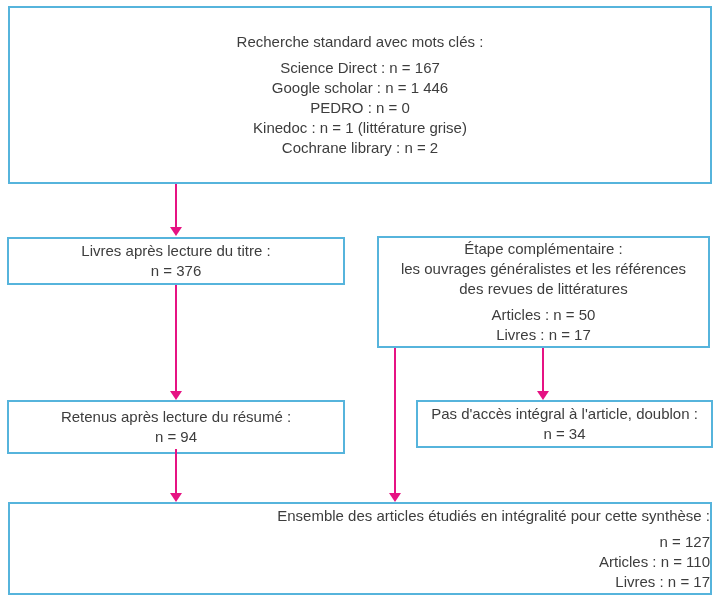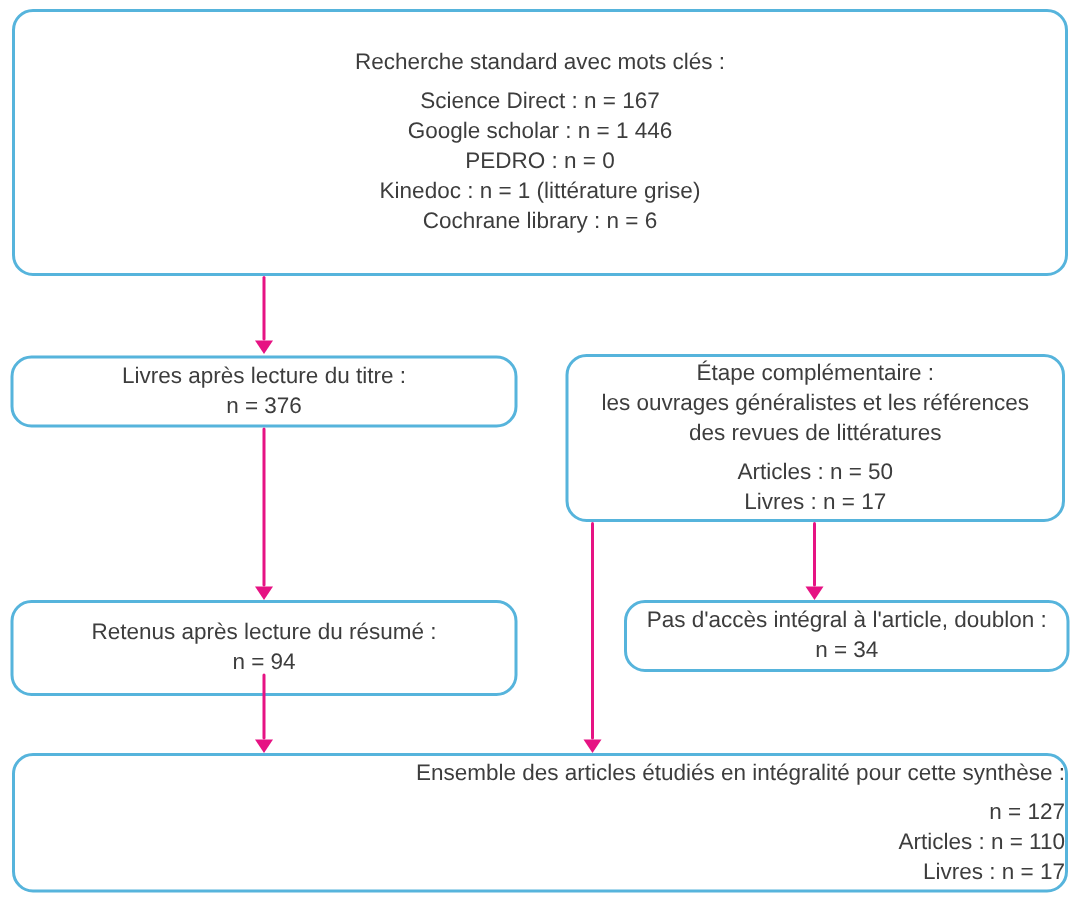--- a/index.html
+++ b/index.html
@@ -1,21 +1,21 @@
 <!DOCTYPE html>
 <html style="--box-border: #56b4dc; --arrow: #e61383; --text: #3d3d3d; --background: #ffffff;"><head>
 <meta charset="utf-8">
 <style>
   :root {
     --box-border: #56b4dc;
     --arrow: #e61383;
     --text: #3d3d3d;
     --background: #ffffff;
   }
-  * { margin: 0; padding: 0; border-radius: 14px; }
+  * { margin: 0; padding: 0; }
   body {
     background: var(--background);
     font-family: "Liberation Sans", sans-serif;
   }
   .canvas {
     position: relative;
     width: 720px;
     height: 604px;
     background: var(--background);
     color: var(--text);
@@ -58,21 +58,21 @@
 <body>
 
 <div class="canvas">
 
   <div class="box" style="left:8px; top:6px; width:704px; height:178px;">
     <div class="line">Recherche standard avec mots clés :</div>
     <div class="line gap">Science Direct : n = 167</div>
     <div class="line">Google scholar : n = 1 446</div>
     <div class="line">PEDRO : n = 0</div>
     <div class="line">Kinedoc : n = 1 (littérature grise)</div>
-    <div class="line">Cochrane library : n = 6</div>
+    <div class="line">Cochrane library : n = 2</div>
   </div>
 
   <div class="arrow" style="left:175px; top:184px; height:43px;"></div>
 
   <div class="box" style="left:7px; top:237px; width:338px; height:48px;">
     <div class="line">Livres après lecture du titre :</div>
     <div class="line">n = 376</div>
   </div>
 
   <div class="box" style="left:377px; top:236px; width:333px; height:112px; line-height:20px;">
@@ -82,21 +82,21 @@
     <div class="line gap">Articles : n = 50</div>
     <div class="line">Livres : n = 17</div>
   </div>
 
   <div class="arrow" style="left:175px; top:285px; height:106px;"></div>
 
   <div class="arrow" style="left:394px; top:348px; height:145px;"></div>
 
   <div class="arrow" style="left:542px; top:348px; height:43px;"></div>
 
-  <div class="box" style="left:7px; top:400px; width:338px; height:64px;">
+  <div class="box" style="left:7px; top:400px; width:338px; height:54px;">
     <div class="line">Retenus après lecture du résumé :</div>
     <div class="line">n = 94</div>
   </div>
 
   <div class="box" style="left:416px; top:400px; width:297px; height:48px;">
     <div class="line">Pas d'accès intégral à l'article, doublon :</div>
     <div class="line">n = 34</div>
   </div>
 
   <div class="arrow" style="left:175px; top:449px; height:44px;"></div>

